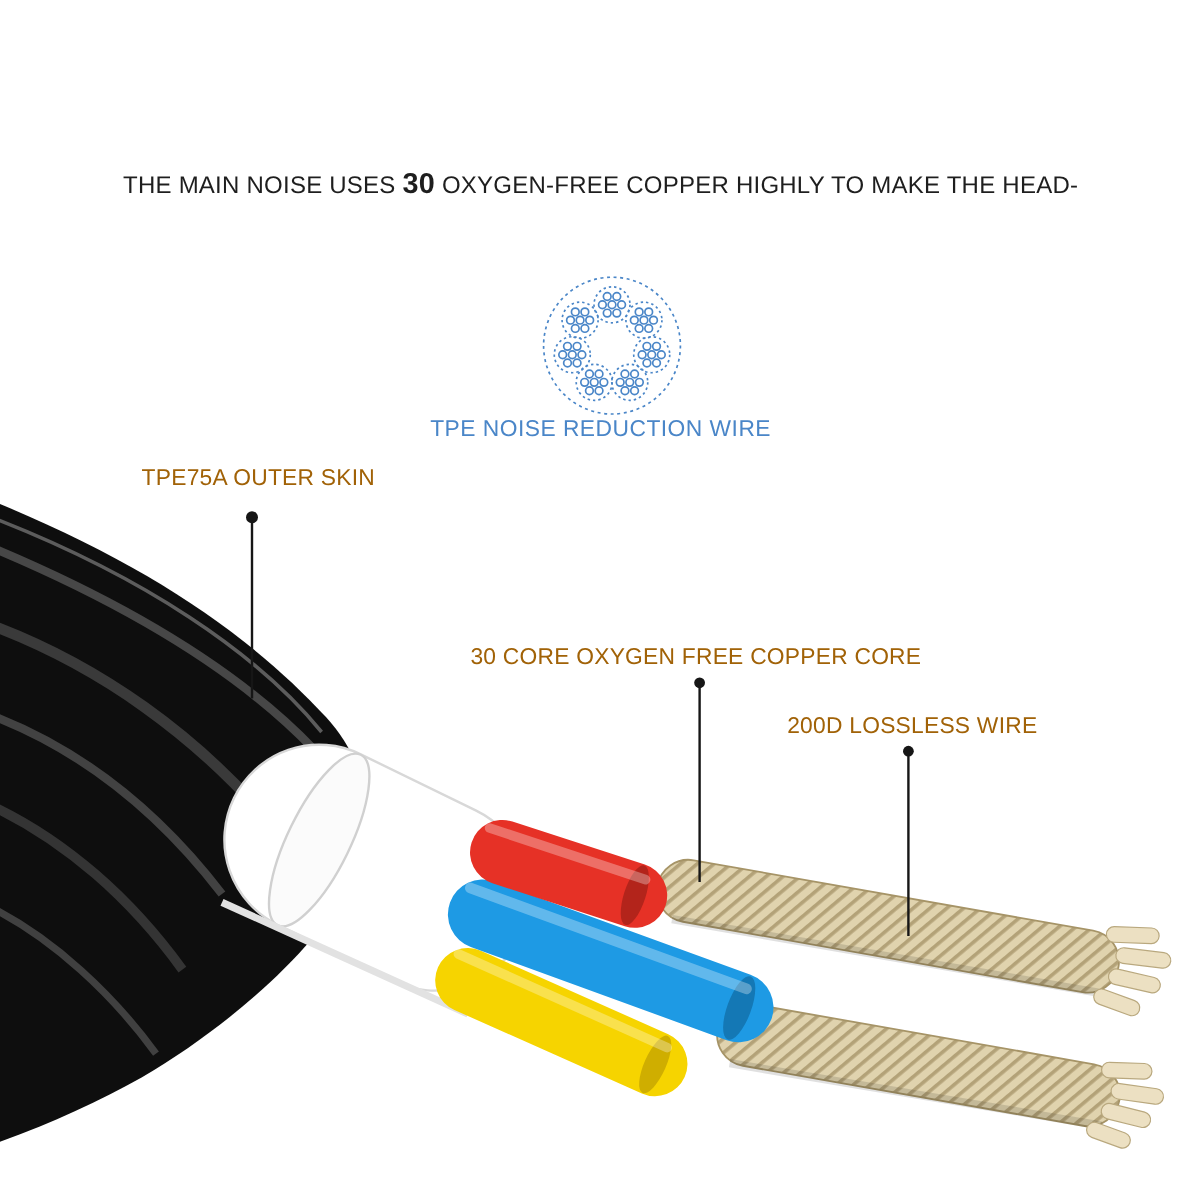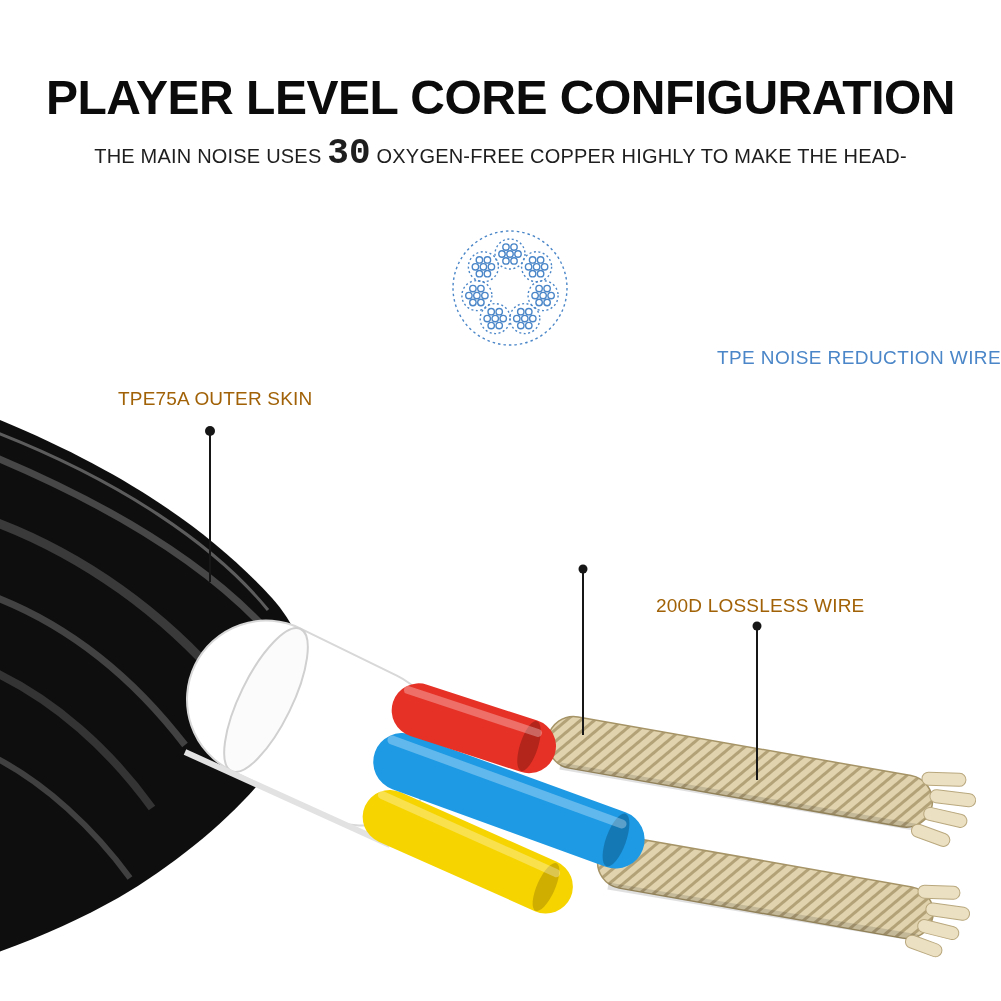--- a/index.html
+++ b/index.html
@@ -11,48 +11,48 @@
     position:absolute;top:70px;left:0;width:100%;text-align:center;
     font-size:48px;font-weight:900;letter-spacing:-0.5px;color:#0b0b0b;
     line-height:56px;white-space:nowrap;
   }
   .subtitle{
     position:absolute;top:138px;left:0;width:100%;text-align:center;
     font-size:20px;color:#1e1e1e;line-height:31px;font-weight:400;
     letter-spacing:0.2px;
   }
   .subtitle .line{display:block;}
-  .subtitle .num{font-size:36px;font-weight:700;font-family:Liberation Mono, monospace;}
+  .subtitle .num{font-size:24px;font-weight:700;}
   .icon-label{
-    position:absolute;top:347px;left:0;width:100%;text-align:right;
+    position:absolute;top:347px;left:0;width:100%;text-align:center;
     font-size:19px;color:#4a86c8;letter-spacing:0.4px;
   }
   .callout-label{
     position:absolute;font-size:19px;color:#a16207;white-space:nowrap;
     letter-spacing:0.2px;
   }
   #label-outer-skin{left:118px;top:388px;}
   #label-copper-core{left:392px;top:537px;}
   #label-ballistic{left:656px;top:595px;}
   svg.art{position:absolute;left:0;top:0;}
 </style>
 </head>
 <body>
 
 <div class="page">
 
-  <div class="title">PLAYER LEVEL CORE CONFIGURATION</div>
 
   <div class="subtitle">
     <span class="line"><span>THE MAIN NOISE USES </span><span class="num">30</span><span> OXYGEN-FREE COPPER HIGHLY TO MAKE THE HEAD-</span></span>
   </div>
 
   <div class="icon-label">TPE NOISE REDUCTION WIRE</div>
 
   <div class="callout-label" id="label-outer-skin">TPE75A OUTER SKIN</div>
+  <div class="callout-label" id="label-copper-core">30 CORE OXYGEN FREE COPPER CORE</div>
   <div class="callout-label" id="label-ballistic">200D LOSSLESS WIRE</div>
 
   <svg class="art" width="1001" height="1001" viewBox="0 0 1001 1001">
     <defs>
       <pattern id="braidPattern" width="9" height="9" patternUnits="userSpaceOnUse" patternTransform="rotate(40)">
         <rect width="9" height="9" fill="#e0d3ae"></rect>
         <line x1="1.5" y1="0" x2="1.5" y2="9" stroke-width="3" stroke="#b3a278"></line>
       </pattern>
     </defs>
 

